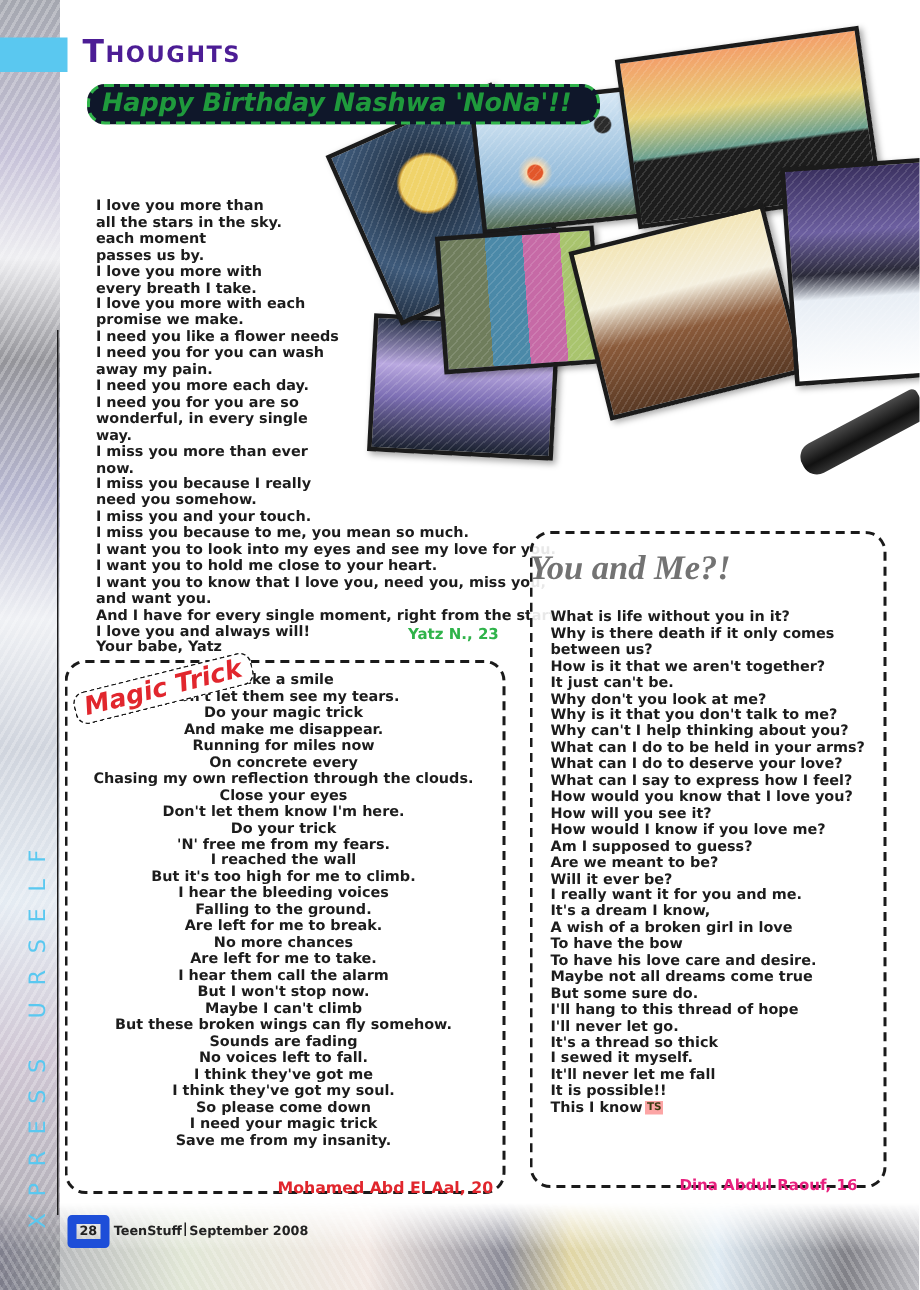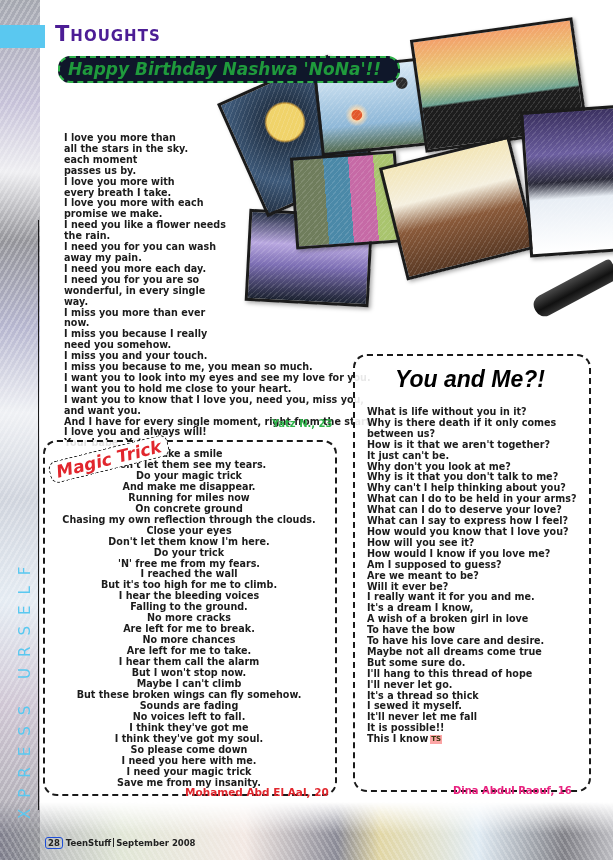--- a/index.html
+++ b/index.html
@@ -105,22 +105,22 @@
     transform:translateY(-26px);
     margin-top:16px;
   }
 
   
   .yam-box {
     position:absolute; left:353px; top:354px; width:234px; height:434px;
     border:2px dashed #1a1a1a; border-radius:14px; background:rgba(255,255,255,.9);
   }
   .yam-title {
-    position:absolute; left:353px; top:366px; width:234px; text-align:center;
-    color:#000000; font-size:23px; font-weight:bold; font-family:Liberation Sans, sans-serif; font-style:italic;
+    position:absolute; left:353px; top:366px; width:234px; text-align:left;
+    color:#737373; font-size:23px; font-weight:bold; font-family:Liberation Serif, serif; font-style:italic;
   }
   .poem3 {
     position:absolute; left:367px; top:407px; width:220px;
     font-size:9.6px; line-height:10.9px; font-weight:bold; color:#1c1c1c;
   }
   .poem3 .ln { display:block; }
   .ts-badge {
     display:inline-block; font-size:7px; line-height:9px; padding:0 1px; margin-left:2px;
     background:#fca5a5; color:#3a3a10; font-weight:bold; vertical-align:middle;
   }
@@ -130,21 +130,21 @@
 
   
   .side-label {
     position:absolute; left:-120px; top:665px; width:290px; transform:rotate(-90deg);
     color:#5ac8f0; font-size:15px; letter-spacing:11px; font-family:"DejaVu Sans", sans-serif; white-space:nowrap;
     text-align:left;
   }
   .folio {
     position:absolute; left:45px; top:810px; font-size:8.5px; font-weight:bold; color:#222; white-space:nowrap;
   }
-  .folio .pg { display:inline-block; border:1px solid #1d4ed8; border-radius:3px; padding:0 2px; margin-right:3px;margin-top:27px; }
+  .folio .pg { display:inline-block; border:6px solid #1d4ed8; border-radius:3px; padding:0 2px; margin-right:3px; }
   .folio .sep { display:inline-block; width:1px; height:9px; background:#222; margin:0 2px; vertical-align:-1px; }
 </style>
 </head>
 <body>
 
 <div class="bg-left"></div>
 <div class="bg-bottom"></div>
 <div class="collage">
   <div class="photo p-aurora"></div>
   <div class="photo p-moon"></div>
@@ -164,21 +164,20 @@
 <div class="poem1" id="poem1">
     <span class="ln">I love you more than</span>
     <span class="ln">all the stars in the sky.</span>
     <span class="ln">each moment</span>
     <span class="ln">passes us by.</span>
     <span class="ln">I love you more with</span>
     <span class="ln">every breath I take.</span>
     <span class="ln">I love you more with each</span>
     <span class="ln">promise we make.</span>
     <span class="ln">I need you like a flower needs</span>
-    <span class="ln">the rain.</span>
     <span class="ln">I need you for you can wash</span>
     <span class="ln">away my pain.</span>
     <span class="ln">I need you more each day.</span>
     <span class="ln">I need you for you are so</span>
     <span class="ln">wonderful, in every single</span>
     <span class="ln">way.</span>
     <span class="ln">I miss you more than ever</span>
     <span class="ln">now.</span>
     <span class="ln">I miss you because I really</span>
     <span class="ln">need you somehow.</span>
@@ -194,44 +193,42 @@
   </div>
 <div class="poem1-author">Yatz N., 23</div>
 
 <div class="magic-box"></div>
 <div class="poem2" id="poem2">
     <span class="ln">Fake a smile</span>
     <span class="ln">Don't let them see my tears.</span>
     <span class="ln">Do your magic trick</span>
     <span class="ln">And make me disappear.</span>
     <span class="ln">Running for miles now</span>
-    <span class="ln">On concrete ground</span>
+    <span class="ln">On concrete every</span>
     <span class="ln">Chasing my own reflection through the clouds.</span>
     <span class="ln">Close your eyes</span>
     <span class="ln">Don't let them know I'm here.</span>
     <span class="ln">Do your trick</span>
     <span class="ln">'N' free me from my fears.</span>
     <span class="ln">I reached the wall</span>
     <span class="ln">But it's too high for me to climb.</span>
     <span class="ln">I hear the bleeding voices</span>
     <span class="ln">Falling to the ground.</span>
-    <span class="ln">No more cracks</span>
     <span class="ln">Are left for me to break.</span>
     <span class="ln">No more chances</span>
     <span class="ln">Are left for me to take.</span>
     <span class="ln">I hear them call the alarm</span>
     <span class="ln">But I won't stop now.</span>
     <span class="ln">Maybe I can't climb</span>
     <span class="ln">But these broken wings can fly somehow.</span>
     <span class="ln">Sounds are fading</span>
     <span class="ln">No voices left to fall.</span>
     <span class="ln">I think they've got me</span>
     <span class="ln">I think they've got my soul.</span>
     <span class="ln">So please come down</span>
-    <span class="ln">I need you here with me.</span>
     <span class="ln">I need your magic trick</span>
     <span class="ln">Save me from my insanity.</span>
   </div>
 <div class="magic-tag">Magic Trick</div>
 <div class="poem2-author">Mohamed Abd El Aal, 20</div>
 
 <div class="yam-box"></div>
 <div class="yam-title">You and Me?!</div>
 <div class="poem3" id="poem3">
   <span id="poem3-lines"><span class="ln">What is life without you in it?</span><span class="ln">Why is there death if it only comes between us?</span><span class="ln">How is it that we aren't together?</span><span class="ln">It just can't be.</span><span class="ln">Why don't you look at me?</span><span class="ln">Why is it that you don't talk to me?</span><span class="ln">Why can't I help thinking about you?</span><span class="ln">What can I do to be held in your arms?</span><span class="ln">What can I do to deserve your love?</span><span class="ln">What can I say to express how I feel?</span><span class="ln">How would you know that I love you?</span><span class="ln">How will you see it?</span><span class="ln">How would I know if you love me?</span><span class="ln">Am I supposed to guess?</span><span class="ln">Are we meant to be?</span><span class="ln">Will it ever be?</span><span class="ln">I really want it for you and me.</span><span class="ln">It's a dream I know,</span><span class="ln">A wish of a broken girl in love</span><span class="ln">To have the bow</span><span class="ln">To have his love care and desire.</span><span class="ln">Maybe not all dreams come true</span><span class="ln">But some sure do.</span><span class="ln">I'll hang to this thread of hope</span><span class="ln">I'll never let go.</span><span class="ln">It's a thread so thick</span><span class="ln">I sewed it myself.</span><span class="ln">It'll never let me fall</span><span class="ln">It is possible!!</span></span>

